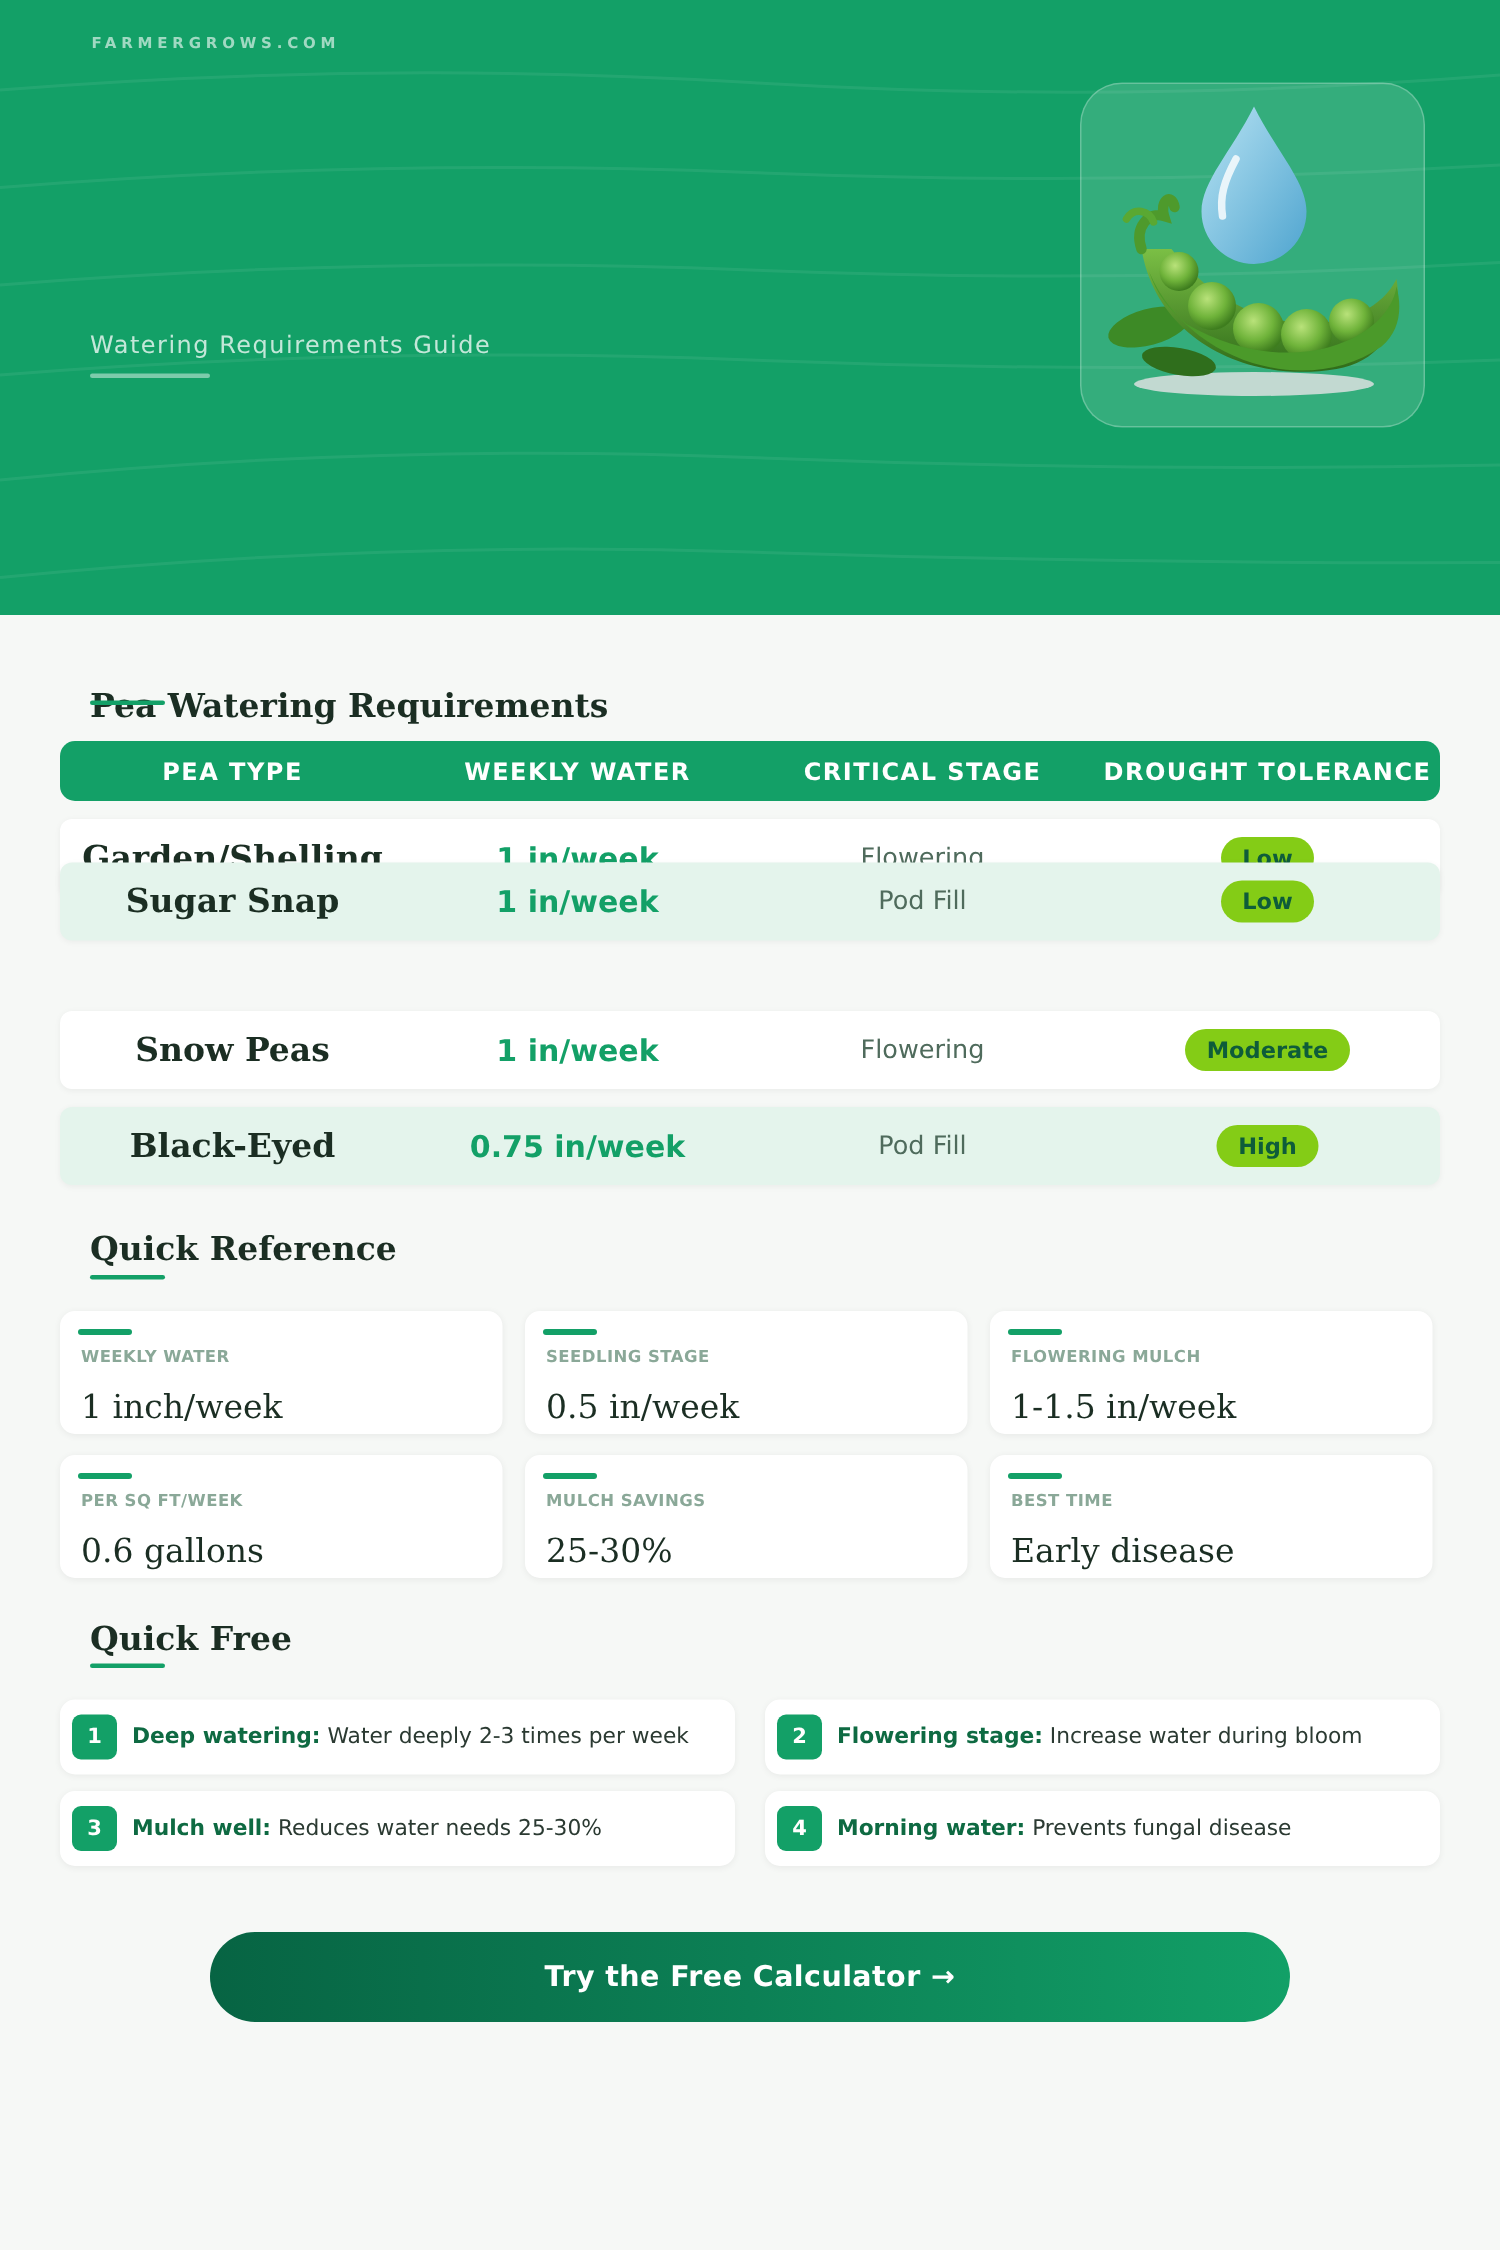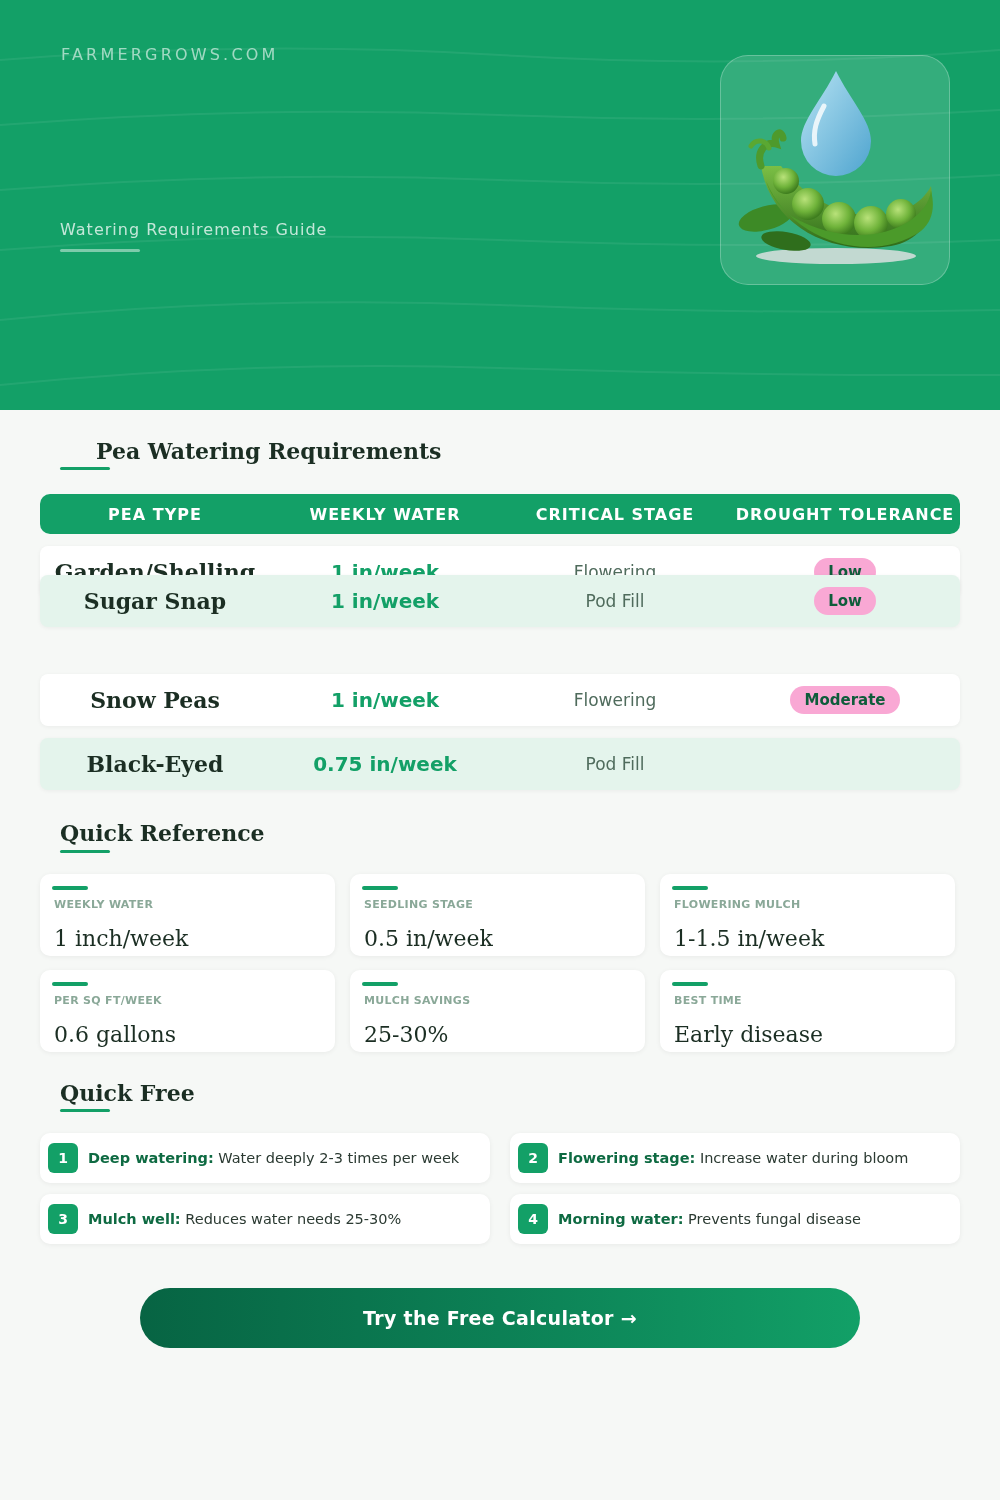--- a/index.html
+++ b/index.html
@@ -13,23 +13,22 @@
     }
     
     .hero {
       position: absolute; left: 0; top: 0; width: 1000px; height: 410px;
       background: #13a067;
       overflow: hidden;
     }
     .hero svg.waves { position: absolute; left: 0; top: 0; }
     .brand {
       position: absolute; left: 61px; top: 24px;
-      font-size: 16px; font-weight: normal; letter-spacing: 3.2px;
+      font-size: 10px; font-weight: bold; letter-spacing: 3.2px;
       color: rgba(255,255,255,0.6);
-      margin-top: 21px;
     }
     .hero-title {
       position: absolute; left: 60px; top: 62px; width: 620px;
       font-family: "DejaVu Serif", serif; font-weight: bold;
       font-size: 54px; line-height: 58px; color: #ffffff;
     }
     .hero-subtitle {
       position: absolute; left: 60px; top: 220px;
       font-size: 16px; letter-spacing: 1px; color: rgba(255,255,255,0.75);
     }
@@ -75,21 +74,21 @@
     .td { width: 230px; text-align: center; }
     .td.type {
       font-family: "DejaVu Serif", serif; font-weight: bold;
       font-size: 22px; color: #1b2e23; white-space: nowrap;
     }
     .td.water { font-weight: bold; font-size: 20px; color: #13a067; }
     .td.stage { font-size: 17px; color: #4f6b5c; }
     .td.tol { display: flex; justify-content: center; }
     .badge {
       display: inline-block; padding: 5px 14px; border-radius: 14px;
-      background: #f9a8d4; color: #0e5c3a; font-size: 15px; font-weight: bold;
+      background: #84cc16; color: #0e5c3a; font-size: 15px; font-weight: bold;
     }
 
     
     .ref-card {
       position: absolute; width: 295px; height: 82px;
       background: #ffffff; border-radius: 10px;
       box-shadow: 0 1px 5px rgba(0,0,0,0.06);
     }
     .ref-card .accent {
       position: absolute; left: 12px; top: 12px; width: 36px; height: 4px;
@@ -183,21 +182,21 @@
       <circle cx="180" cy="158" r="15" fill="url(#peaG)"></circle>
 
       <path d="M45 125 C 70 185 150 210 200 175 C 212 165 214 150 210 135 C 205 170 140 200 70 160 C 58 150 50 140 45 125 Z" fill="#4b9a2a"></path>
 
       <path d="M40 110 C 35 95 45 85 55 88 C 52 78 60 72 62 82" stroke="#4e9a2c" stroke-width="7" fill="none" stroke-linecap="round"></path>
       <path d="M30 90 C 35 82 45 84 48 92" stroke="#5aa832" stroke-width="5" fill="none" stroke-linecap="round"></path>
     </svg>
   </div>
 </div>
 
-<h2 class="section-title" style="top:438px;margin-left:36px;">Pea Watering Requirements</h2>
+<h2 class="section-title" style="top:458px;">Pea Watering Requirements</h2>
 <div class="section-underline" style="top:467px;"></div>
 
 <div class="table-header">
   <div class="th">PEA TYPE</div>
   <div class="th">WEEKLY WATER</div>
   <div class="th">CRITICAL STAGE</div>
   <div class="th">DROUGHT TOLERANCE</div>
 </div>
 
 <div class="table-row odd" style="top:546px;">
@@ -224,20 +223,23 @@
   <div class="td stage">Flowering</div>
   <div class="td tol">
     <span class="badge">Moderate</span>
   </div>
 </div>
 
 <div class="table-row even" style="top:738px;">
   <div class="td type">Black-Eyed</div>
   <div class="td water">0.75 in/week</div>
   <div class="td stage">Pod Fill</div>
+  <div class="td tol">
+    <span class="badge">High</span>
+  </div>
 </div>
 
 <h2 class="section-title" style="top:820px;">Quick Reference</h2>
 <div class="section-underline" style="top:850px;"></div>
 
 <div class="ref-card" style="left:40px; top:874px;">
   <div class="accent"></div>
   <div class="label">WEEKLY WATER</div>
   <div class="value">1 inch/week</div>
 </div>

